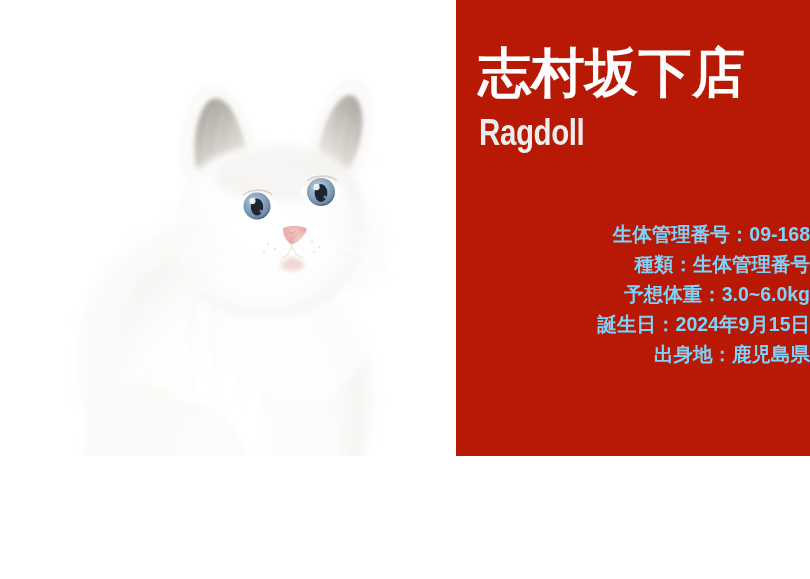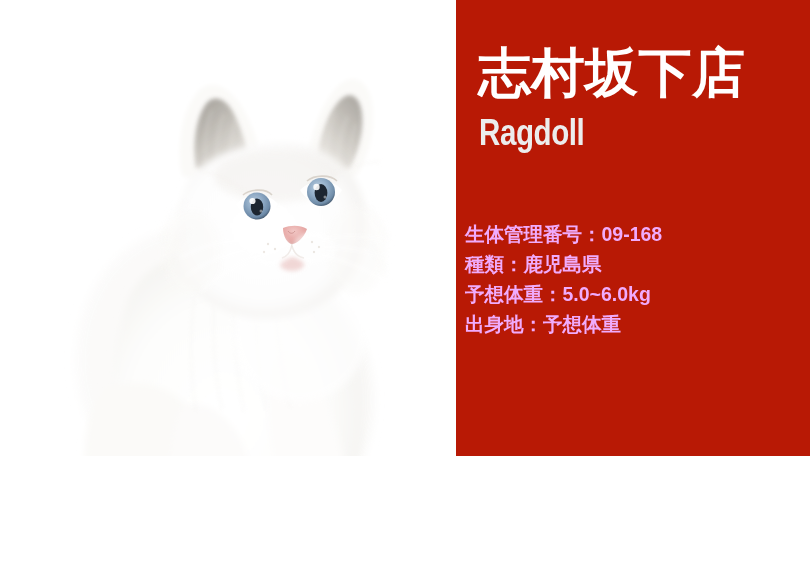--- a/index.html
+++ b/index.html
@@ -85,23 +85,24 @@
     margin: 0;
     padding: 0;
     list-style: none;
     width: 345px;
   }
 
   #details-list li {
     font-size: 19.5px;
     line-height: 30px;
     font-weight: 700;
-    color: #f0abfc;
+    color: #7dd3fc;
     white-space: nowrap;
     letter-spacing: 0px;
+    text-align: right;
   }
 </style>
 </head>
 <body>
 
 <div id="card">
 
   <div id="photo-panel">
     <svg id="cat-photo" viewBox="0 0 456 579" role="img" aria-label="白いラグドールの子猫">
       <defs>
@@ -320,20 +321,21 @@
   </div>
 
   <div id="info-panel">
 
     <h1 id="store-title">志村坂下店</h1>
 
     <h2 id="breed-subtitle">Ragdoll</h2>
 
     <ul id="details-list">
       <li>生体管理番号：09-168</li>
-      <li>種類：鹿児島県</li>
-      <li>予想体重：5.0~6.0kg</li>
-      <li>出身地：予想体重</li>
+      <li>種類：生体管理番号</li>
+      <li>予想体重：3.0~6.0kg</li>
+      <li>誕生日：2024年9月15日</li>
+      <li>出身地：鹿児島県</li>
     </ul>
 
   </div>
 
 </div>
 
 </body></html>

